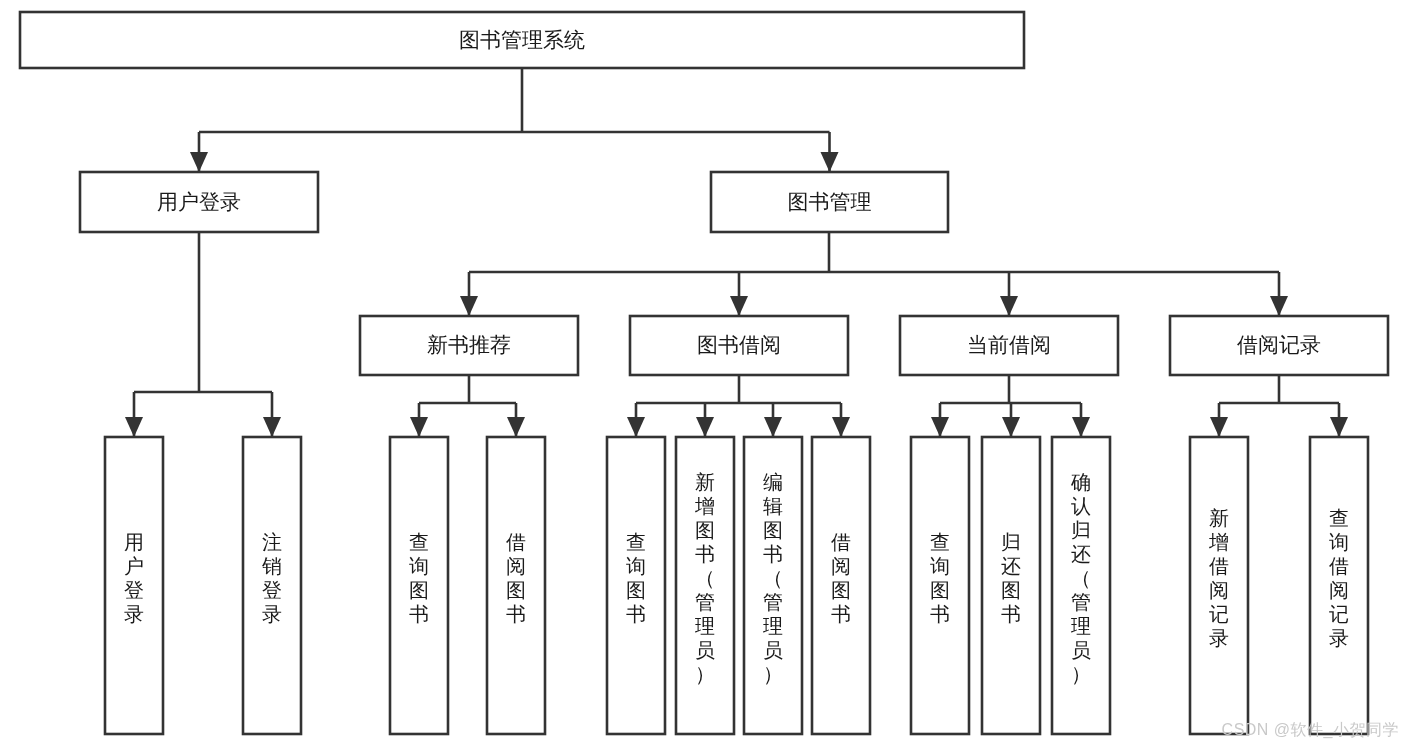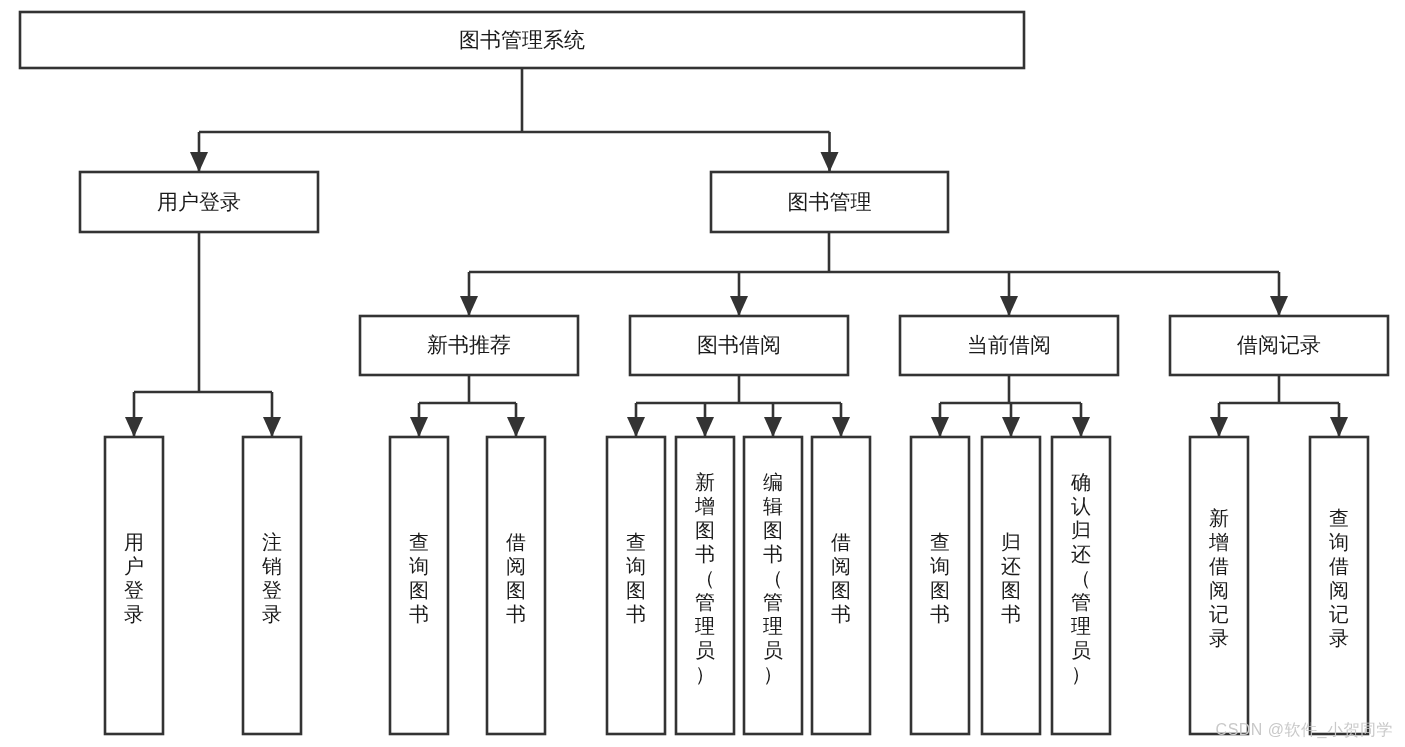--- a/index.html
+++ b/index.html
@@ -51,21 +51,21 @@
     dominant-baseline: middle;
   }
   .node-label-v {
     font-family: "Liberation Sans", "DejaVu Sans", sans-serif;
     font-size: 20px;
     fill: #1a1a1a;
     text-anchor: middle;
   }
   .watermark {
     position: absolute;
-    right: 12px;
+    right: 6px;
     bottom: 6px;
     font-family: "Liberation Sans", "DejaVu Sans", sans-serif;
     font-size: 16px;
     color: #c9c9c9;
     letter-spacing: 0.5px;
     white-space: nowrap;
     user-select: none;
   }
 </style>
 </head>

